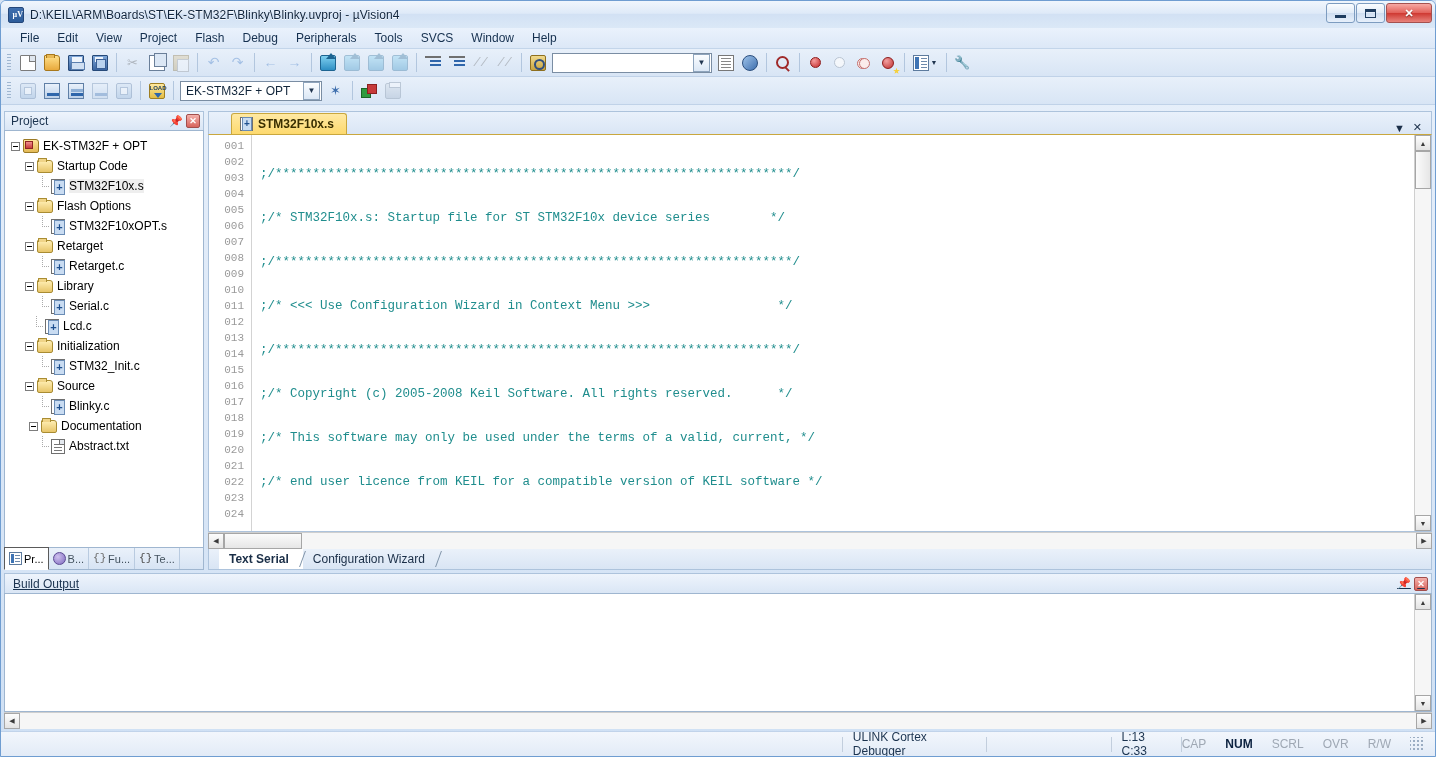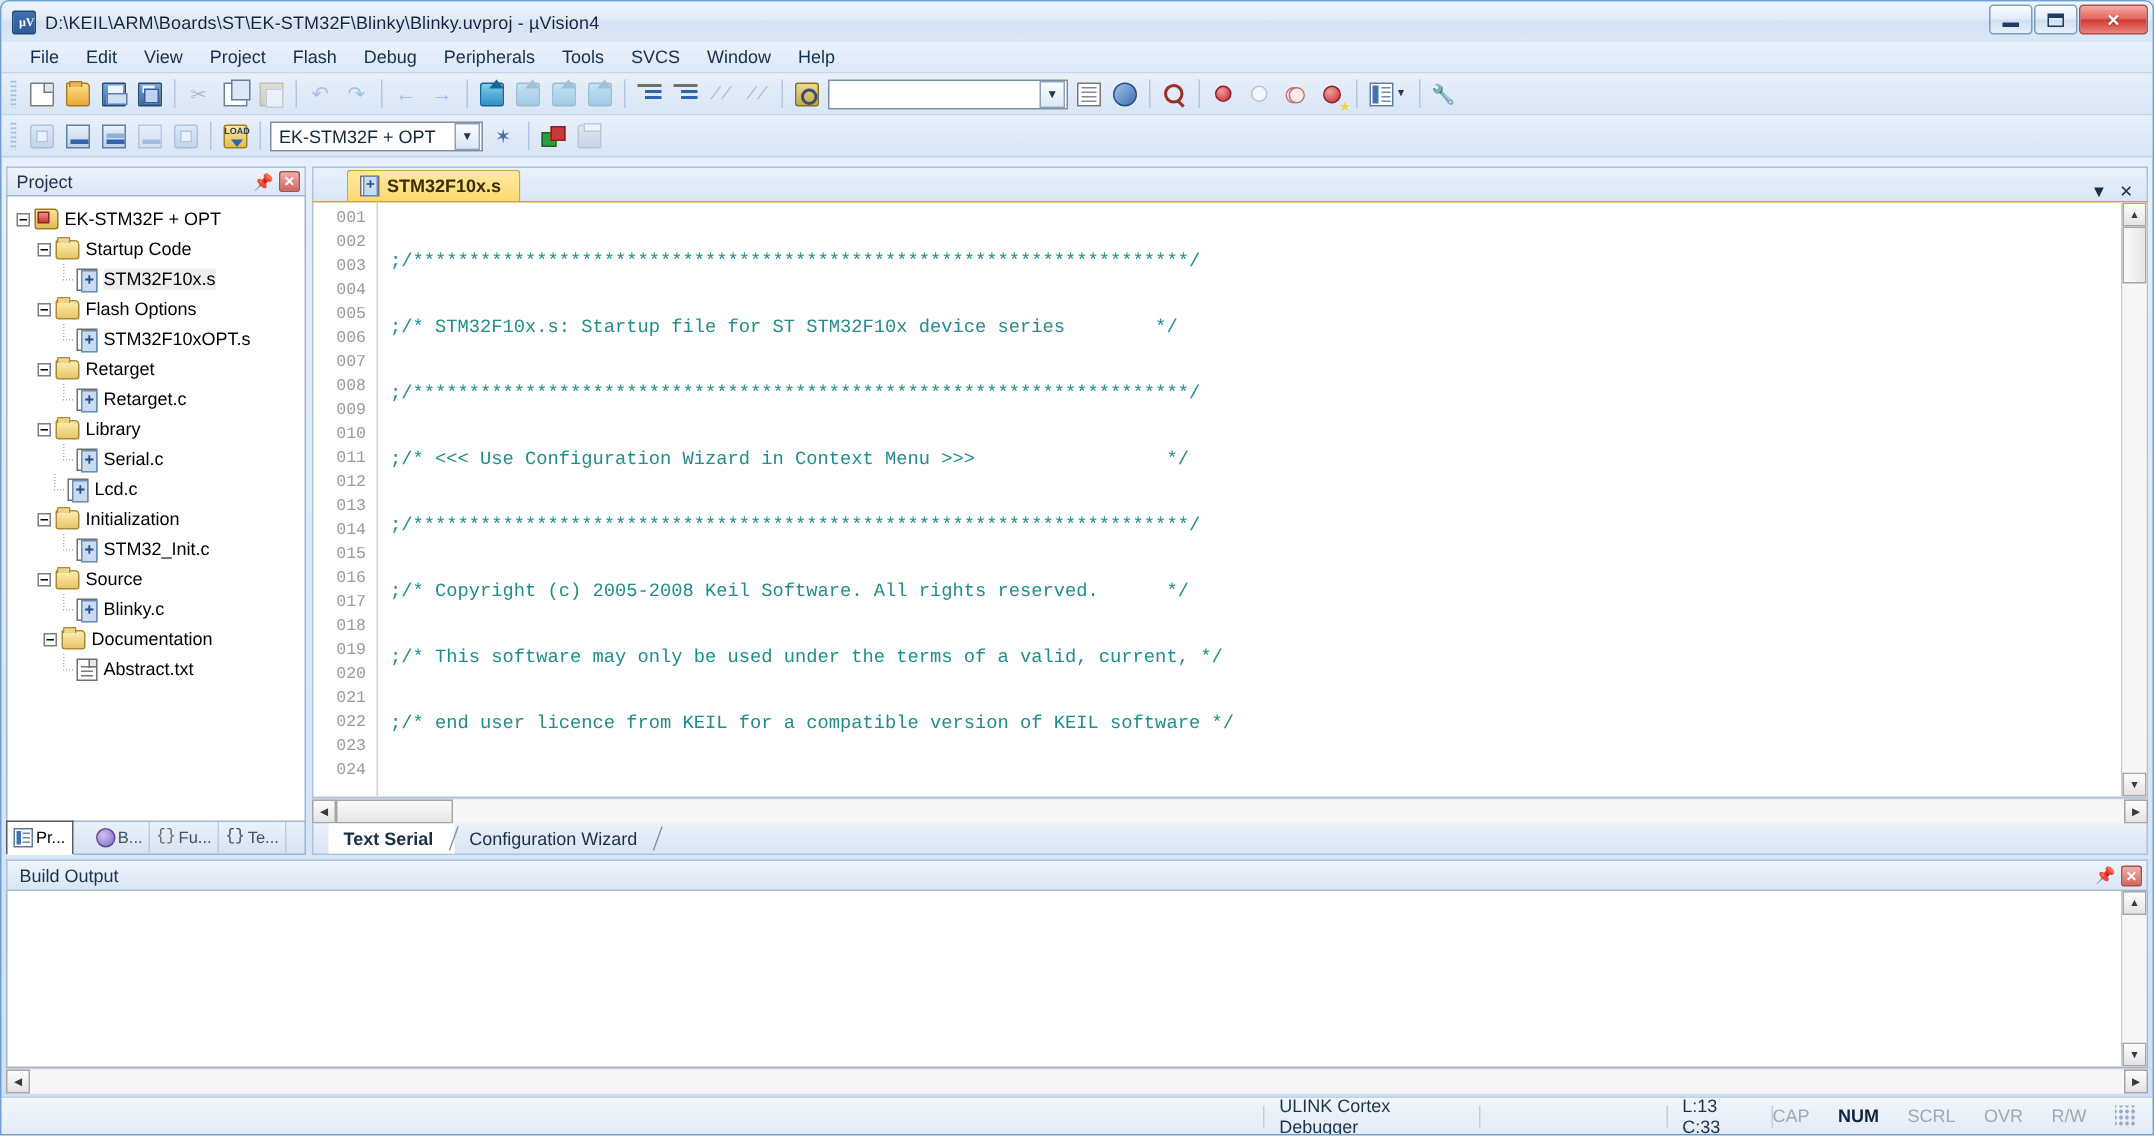--- a/index.html
+++ b/index.html
@@ -268,21 +268,21 @@
     border: 1px solid #9fb6d0; border-top: none;
     background: linear-gradient(to bottom,#eaf1fa,#d7e4f4);
   }
   .stab {
     display: flex; align-items: center; gap: 2px;
     padding: 0 4px; font-size: 11px; color: #43525f;
     border-right: 1px solid #b9cbe0;
   }
   .stab.active {
     background: #fff; color: #000;
-    border: 1px solid #5a5a5a; border-bottom-color: #fff; margin: -1px 11px -1px -1px;
+    border: 1px solid #5a5a5a; border-bottom-color: #fff; margin: -1px 0 -1px -1px;
   }
   .stab-ic { width: 13px; height: 13px; position: relative; flex: none; }
   .sic-proj { background:#fff; border:1px solid #5d7b9e; }
   .sic-proj:before{content:"";position:absolute;left:1px;top:1px;width:3px;height:9px;background:#3f74b4;}
   .sic-proj:after{content:"";position:absolute;left:5px;top:2px;right:1px;height:1px;background:#6d89ab;box-shadow:0 3px 0 #6d89ab,0 6px 0 #6d89ab;}
   .sic-books { background: radial-gradient(circle at 35% 35%,#cfc1ee,#7f6ac0); border:1px solid #5b4a93; border-radius:50%; }
   .sic-fn { font-family:"Liberation Mono",monospace; font-size:11px; color:#6b6b6b; line-height:13px; }
   .sic-tmpl { font-family:"Liberation Mono",monospace; font-size:11px; color:#4a4a4a; line-height:13px; }
 
   
@@ -387,21 +387,21 @@
     content: ""; position: absolute; right: 0; top: 2px; bottom: 2px;
     width: 9px; border-right: 1px solid #7f93a8; transform: skewX(-20deg);
   }
 
   
   .lower { flex: 1; display: flex; flex-direction: column; padding: 3px 3px 0 3px; }
   .bo-hdr {
     height: 20px; display: flex; align-items: center;
     background: linear-gradient(to bottom,#eef4fc,#dae6f5);
     border: 1px solid #adc3dc; border-bottom: none;
-    padding-left: 8px; font-size: 12px; color: #1b334f;
+    padding-left: 8px; font-size: 12px; color: #1b334f; text-decoration: underline;
   }
   .bo-body {
     flex: 1; background: #fff; border: 1px solid #9fb6d0;
     display: flex; overflow: hidden;
   }
   .bo-text { flex: 1; font-family: "Liberation Mono", monospace; font-size: 12px; padding: 3px 5px; color: #000; }
 
   
   .statusbar {
     position: absolute; left: 0; right: 0; bottom: 0; height: 25px;

